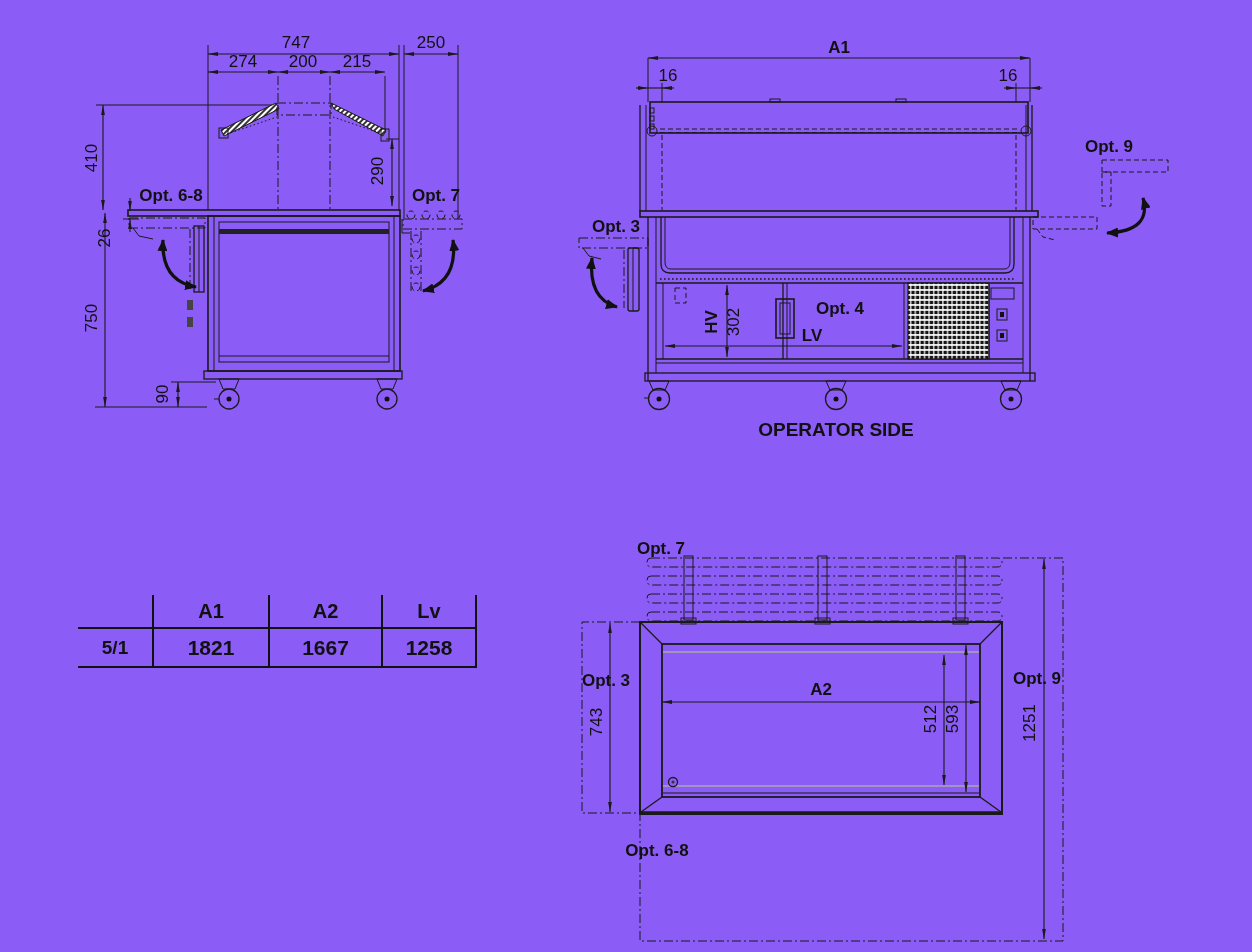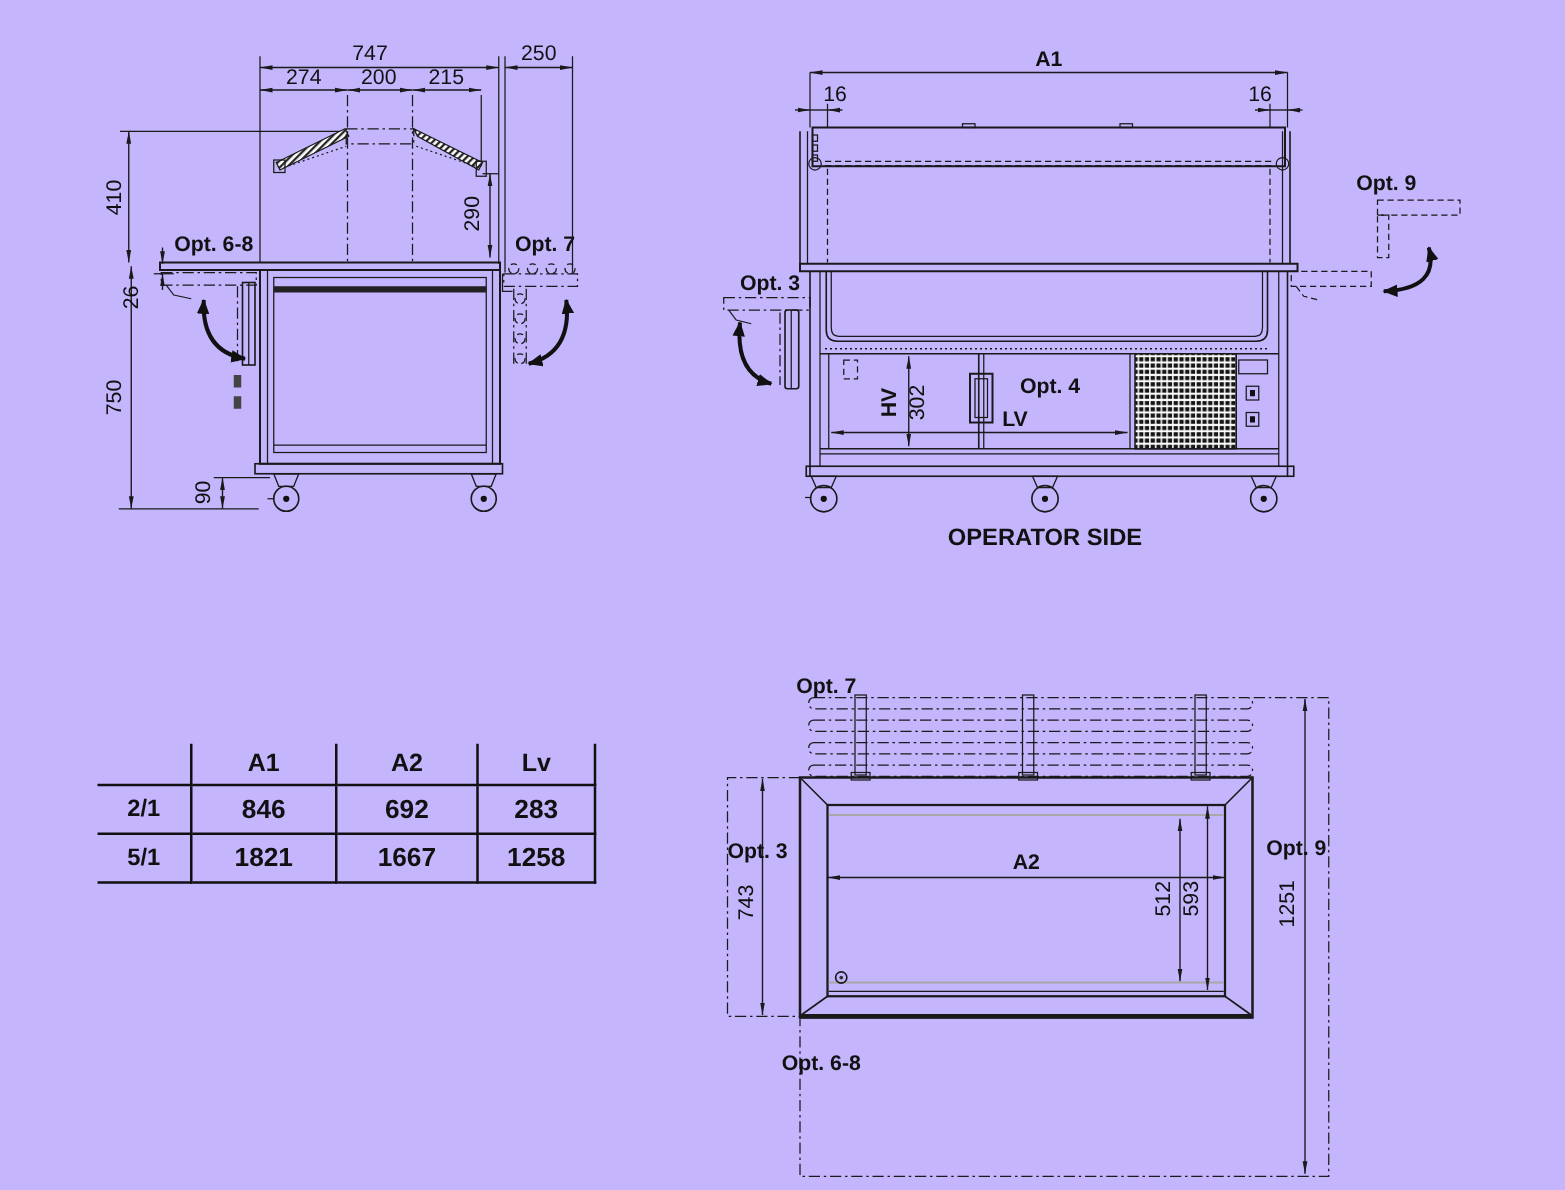--- a/index.html
+++ b/index.html
@@ -1,17 +1,17 @@
 <!DOCTYPE html>
 <html><head>
 <meta charset="utf-8">
 <style>
   html,body { margin:0; padding:0; background:#fff; }
   .canvas {
-    position:relative; width:1252px; height:952px; background:#c4b5fd;
+    position:relative; width:1252px; height:952px; background:#8b5cf6;
     font-family:"Liberation Sans", sans-serif; overflow:hidden;
   }
   svg.drawing { position:absolute; left:0; top:0; }
 
   
   .ln   { stroke:#1a1a1a; stroke-width:1.6; fill:none; }
   .md   { stroke:#1a1a1a; stroke-width:1.3; fill:none; }
   .thin { stroke:#1a1a1a; stroke-width:1;   fill:none; }
   .dim  { stroke:#1a1a1a; stroke-width:1.1; fill:none; }
   .dd   { stroke-dasharray:9,3,2,3; }      
@@ -344,26 +344,20 @@
         <col style="width:94px">
   </colgroup>
   <tbody>
         <tr>
     <th></th>
     <th>A1</th>
     <th>A2</th>
     <th>Lv</th>
   </tr>
   <tr>
-    <td class="model">2/1</td>
-    <td class="val">846</td>
-    <td class="val">692</td>
-    <td class="val">283</td>
-  </tr>
-  <tr>
     <td class="model">5/1</td>
     <td class="val">1821</td>
     <td class="val">1667</td>
     <td class="val">1258</td>
   </tr>
 </tbody>
     </table>
 
 </div>
 

